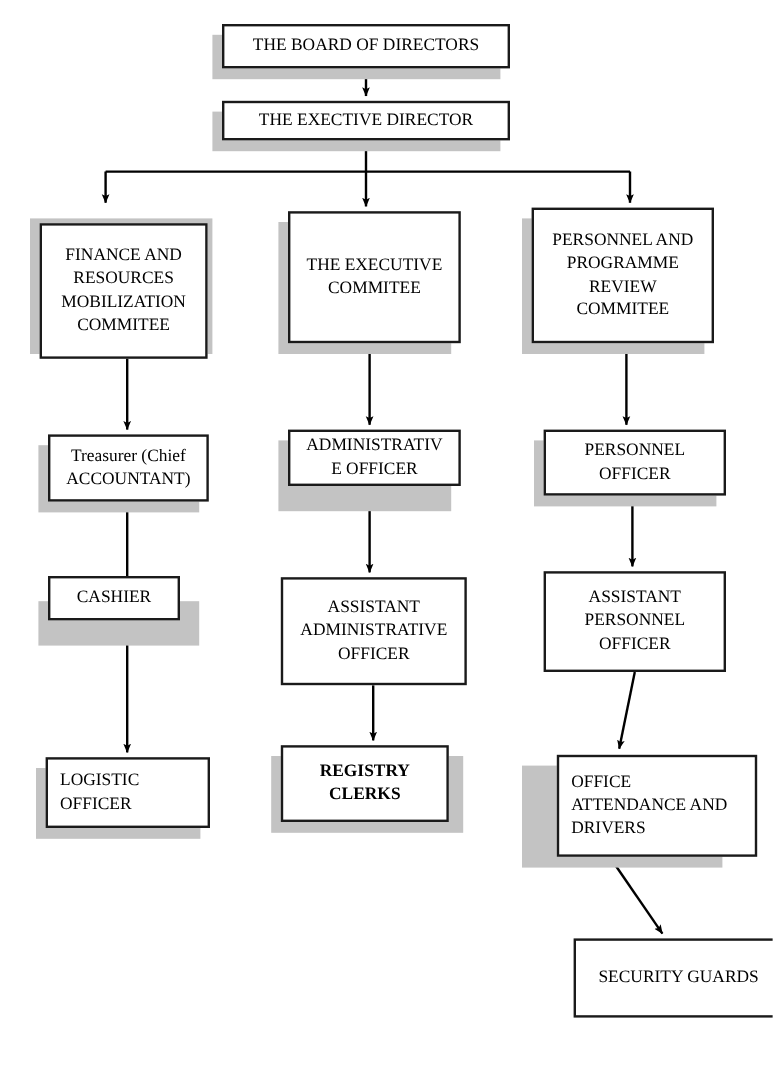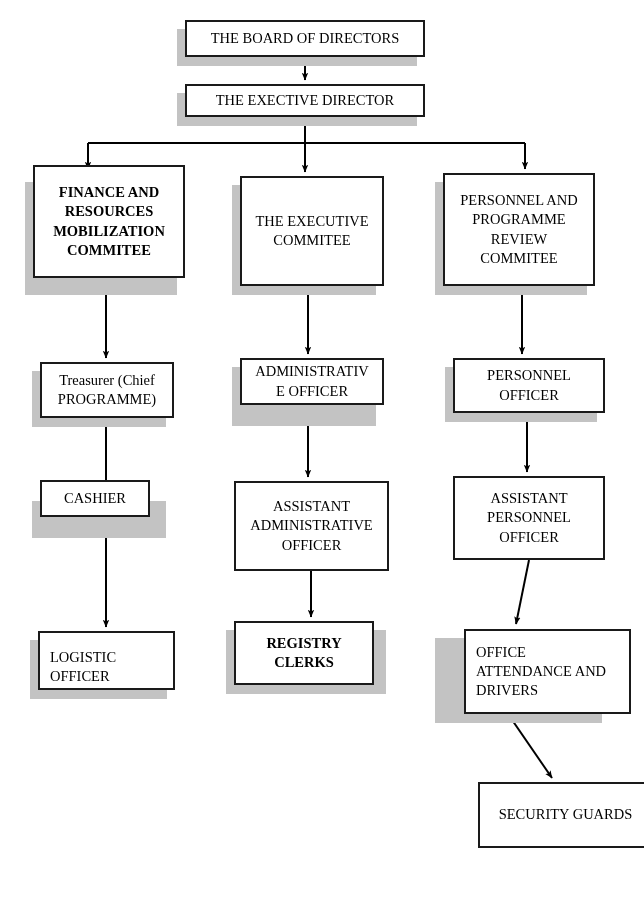--- a/index.html
+++ b/index.html
@@ -104,42 +104,42 @@
   <div id="node-layer">
       <div class="shadow" style="left: 177px; top: 29px; width: 240px; height: 37px; background-color: rgb(195, 195, 195);"></div>
       <div class="node" style="left: 185px; top: 20px; width: 240px; height: 37px; border-color: rgb(26, 26, 26);">
         <span class="node-label">THE BOARD OF DIRECTORS</span>
       </div>
       <div class="shadow" style="left: 177px; top: 93px; width: 240px; height: 33px; background-color: rgb(195, 195, 195);"></div>
       <div class="node" style="left: 185px; top: 84px; width: 240px; height: 33px; border-color: rgb(26, 26, 26);">
         <span class="node-label">THE EXECTIVE DIRECTOR</span>
       </div>
       <div class="shadow" style="left: 25px; top: 182px; width: 152px; height: 113px; background-color: rgb(195, 195, 195);"></div>
-      <div class="node" style="left: 33px; top: 165px; width: 152px; height: 113px; border-color: rgb(26, 26, 26); font-weight: bold;">
+      <div class="node" style="left: 33px; top: 186px; width: 140px; height: 113px; border-color: rgb(26, 26, 26);">
         <span class="node-label">FINANCE AND
 RESOURCES
 MOBILIZATION
 COMMITEE</span>
       </div>
       <div class="shadow" style="left: 232px; top: 185px; width: 144px; height: 110px; background-color: rgb(195, 195, 195);"></div>
       <div class="node" style="left: 240px; top: 176px; width: 144px; height: 110px; border-color: rgb(26, 26, 26);">
         <span class="node-label">THE EXECUTIVE
 COMMITEE</span>
       </div>
       <div class="shadow" style="left: 435px; top: 182px; width: 152px; height: 113px; background-color: rgb(195, 195, 195);"></div>
       <div class="node" style="left: 443px; top: 173px; width: 152px; height: 113px; border-color: rgb(26, 26, 26);">
         <span class="node-label">PERSONNEL AND
 PROGRAMME
 REVIEW
 COMMITEE</span>
       </div>
       <div class="shadow" style="left: 32px; top: 371px; width: 134px; height: 56px; background-color: rgb(195, 195, 195);"></div>
       <div class="node" style="left: 40px; top: 362px; width: 134px; height: 56px; border-color: rgb(26, 26, 26);">
         <span class="node-label">Treasurer (Chief
-PROGRAMME)</span>
+ACCOUNTANT)</span>
       </div>
       <div class="shadow" style="left: 232px; top: 367px; width: 144px; height: 59px; background-color: rgb(195, 195, 195);"></div>
       <div class="node" style="left: 240px; top: 358px; width: 144px; height: 47px; border-color: rgb(26, 26, 26);">
         <span class="node-label">ADMINISTRATIV
 E OFFICER</span>
       </div>
       <div class="shadow" style="left: 445px; top: 367px; width: 152px; height: 55px; background-color: rgb(195, 195, 195);"></div>
       <div class="node" style="left: 453px; top: 358px; width: 152px; height: 55px; border-color: rgb(26, 26, 26);">
         <span class="node-label">PERSONNEL
 OFFICER</span>
@@ -152,21 +152,21 @@
         <span class="node-label">ASSISTANT
 ADMINISTRATIVE
 OFFICER</span>
       </div>
       <div class="node" style="left: 453px; top: 476px; width: 152px; height: 84px; border-color: rgb(26, 26, 26);">
         <span class="node-label">ASSISTANT
 PERSONNEL
 OFFICER</span>
       </div>
       <div class="shadow" style="left: 30px; top: 640px; width: 137px; height: 59px; background-color: rgb(195, 195, 195);"></div>
-      <div class="node align-left" style="left: 38px; top: 631px; width: 137px; height: 59px; border-color: rgb(26, 26, 26); align-items: flex-end;">
+      <div class="node align-left" style="left: 38px; top: 631px; width: 137px; height: 59px; border-color: rgb(26, 26, 26);">
         <span class="node-label">LOGISTIC
 OFFICER</span>
       </div>
       <div class="shadow" style="left: 226px; top: 630px; width: 160px; height: 64px; background-color: rgb(195, 195, 195);"></div>
       <div class="node" style="left: 234px; top: 621px; width: 140px; height: 64px; border-color: rgb(26, 26, 26); font-weight: bold;">
         <span class="node-label">REGISTRY CLERKS</span>
       </div>
       <div class="shadow" style="left: 435px; top: 638px; width: 167px; height: 85px; background-color: rgb(195, 195, 195);"></div>
       <div class="node align-left" style="left: 443px; top: 629px; width: 167px; height: 85px; border-color: rgb(26, 26, 26); margin-left: 21px;">
         <span class="node-label">OFFICE

